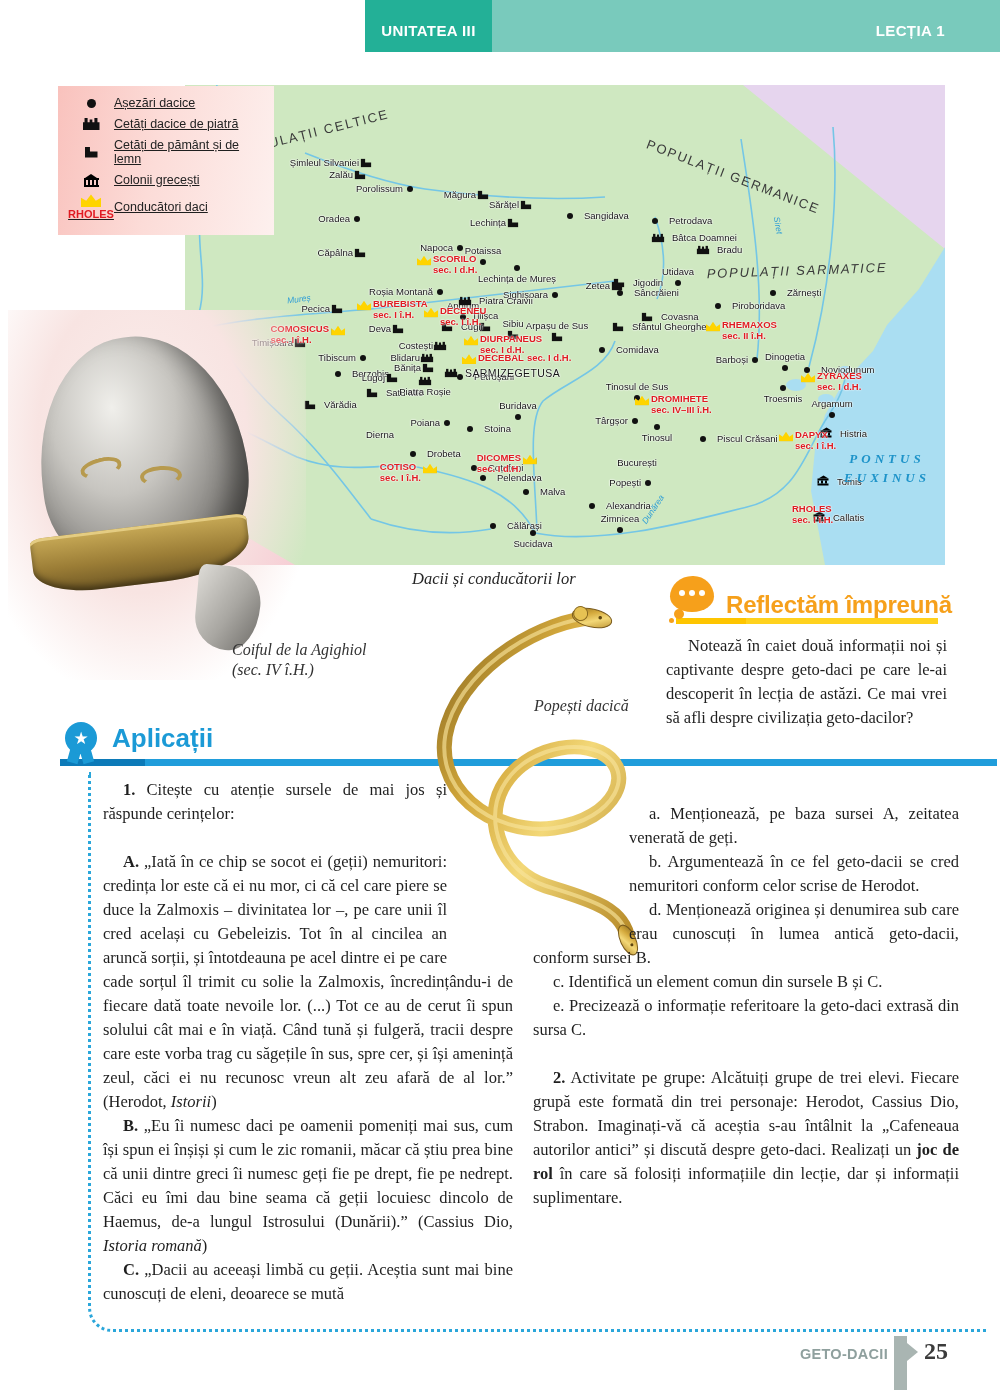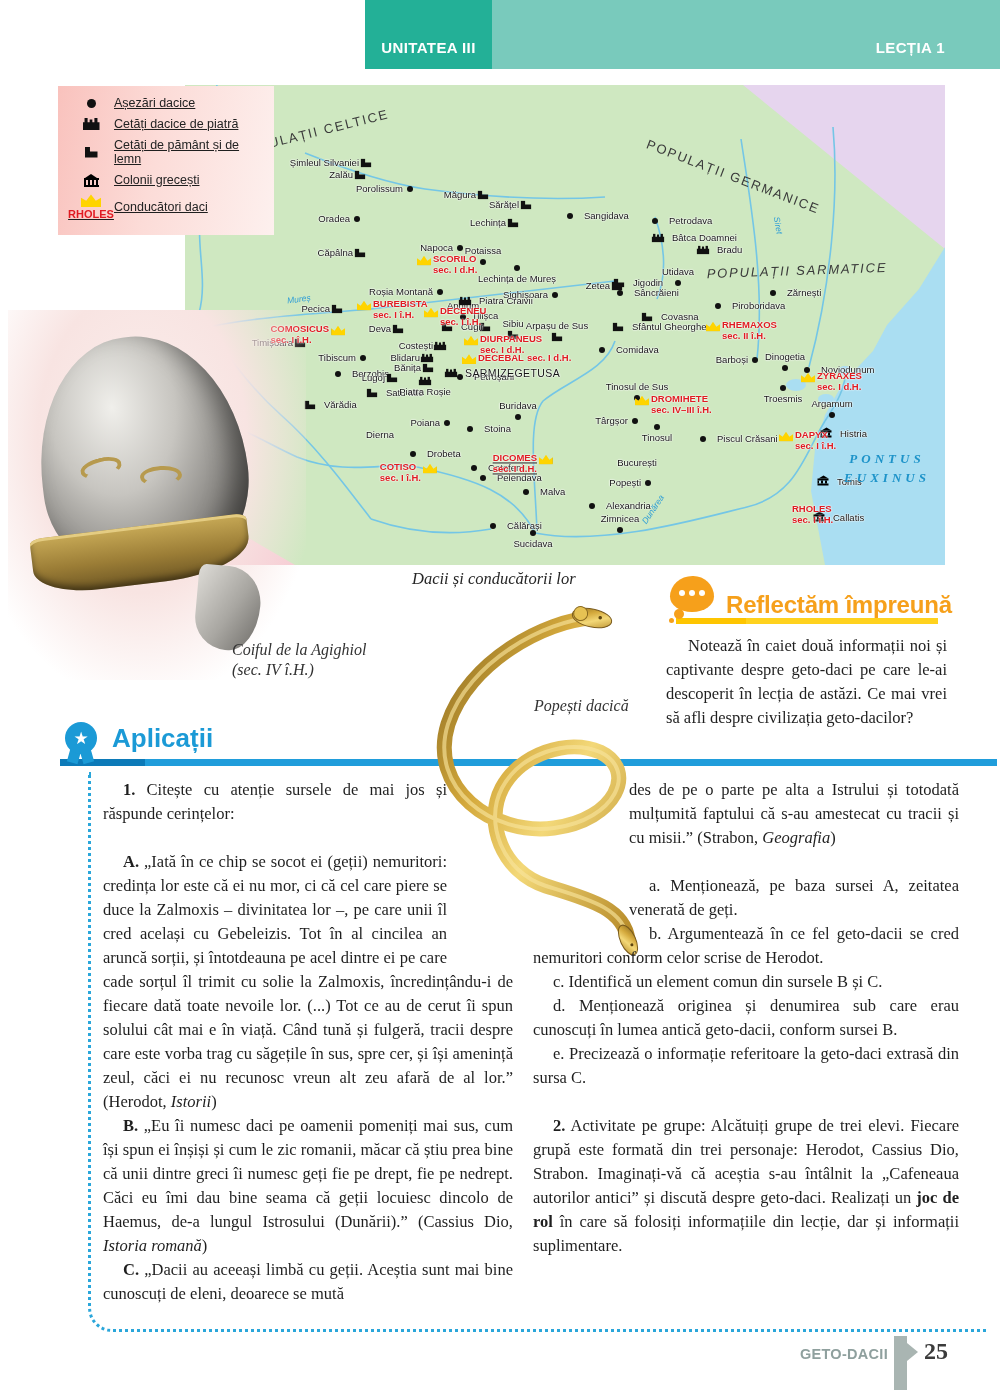--- a/index.html
+++ b/index.html
@@ -1,21 +1,21 @@
 <!DOCTYPE html>
 <html lang="ro"><head>
 <meta charset="utf-8">
 <style>
   * { margin:0; padding:0; box-sizing:border-box; }
   html,body { background:#ffffff; }
   .page { position:relative; width:1000px; height:1390px; background:#fff; overflow:hidden;
           font-family:"Liberation Serif", serif; color:#1f1f1f; }
 
   
-  .hdr { position:absolute; left:365px; top:0; right:0; height:69px; display:flex; }
+  .hdr { position:absolute; left:365px; top:0; right:0; height:52px; display:flex; }
   .hdr-unit { width:127px; background:#23b097; color:#fff; display:flex; align-items:flex-end; justify-content:center;
               font:700 15px/1 "Liberation Sans", sans-serif; letter-spacing:.4px; padding-bottom:14px; }
   .hdr-lesson { flex:1; background:#79cabc; color:#fff; display:flex; align-items:flex-end; justify-content:flex-end;
               font:700 15px/1 "Liberation Sans", sans-serif; letter-spacing:.4px; padding:0 55px 14px 0; }
 
   
   .map { position:absolute; left:185px; top:85px; width:760px; height:480px; background:#cfe8c1; overflow:hidden; }
   .map svg.base { position:absolute; inset:0; }
   .mk { position:absolute; width:0; height:0; }
   .mk .ic { position:absolute; transform:translate(-50%,-50%); display:block; }
@@ -544,21 +544,21 @@
             <span class="rp">sec. IV–III î.H.</span>
           </span>
         </div>
         <div class="ruler c-l" style="left: 594px; top: 357px;">
           <span class="crown"></span>
           <span class="rl">
             <span class="rn">DAPYX</span>
             <span class="rp">sec. I î.H.</span>
           </span>
         </div>
-        <div class="ruler c-r" style="left: 368px; top: 380px; text-decoration: underline;">
+        <div class="ruler c-r" style="left: 352px; top: 380px;">
           <span class="rl">
             <span class="rn">DICOMES</span>
             <span class="rp">sec. I d.H.</span>
           </span>
           <span class="crown"></span>
         </div>
         <div class="ruler c-r" style="left: 252px; top: 389px;">
           <span class="rl">
             <span class="rn">COTISO</span>
             <span class="rp">sec. I î.H.</span>
@@ -672,27 +672,26 @@
     <div class="cut-r"></div>
     <p class="para"><b>1.</b><span> Citește cu atenție sursele de mai jos și răspunde cerințelor:</span></p>
     <div class="gap24"></div>
     <p class="para"><b>A.</b><span> „Iată în ce chip se socot ei (geții) nemuritori: credința lor este că ei nu mor, ci că cel care piere se duce la Zalmoxis – divinitatea lor –, pe care unii îl cred același cu Gebeleizis. Tot în al cincilea an aruncă sorții, și întotdeauna pe acel dintre ei pe care cade sorțul îl trimit cu solie la Zalmoxis, încredințându-i de fiecare dată toate nevoile lor. (...) Tot ce au de cerut îi spun solului cât mai e în viață. Când tună și fulgeră, tracii despre care este vorba trag cu săgețile în sus, spre cer, și își amenință zeul, căci ei nu recunosc vreun alt zeu afară de al lor.” (Herodot, </span><i>Istorii</i><span>)</span></p>
     <p class="para"><b>B.</b><span> „Eu îi numesc daci pe oamenii pomeniți mai sus, cum își spun ei înșiși și cum le zic romanii, măcar că știu prea bine că unii dintre greci îi numesc geți fie pe drept, fie pe nedrept. Căci eu îmi dau bine seama că geții locuiesc dincolo de Haemus, de-a lungul Istrosului (Dunării).” (Cassius Dio, </span><i>Istoria romană</i><span>)</span></p>
     <p class="para"><b>C.</b><span> „Dacii au aceeași limbă cu geții. Aceștia sunt mai bine cunoscuți de eleni, deoarece se mută</span></p>
   </div>
 
   <div class="colR">
     <div class="cut-l"></div>
-    <p class="para noind"><span>des de pe o parte pe alta a Istrului și totodată mulțumită faptului că s-au amestecat cu tracii și cu misii.” (Strabon, </span><i>Geografia</i><span>)</span></p>
     <div class="gap24"></div>
     <div>
         <p class="para">a. Menționează, pe baza sursei A, zeitatea venerată de geți.</p>
         <p class="para">b. Argumentează în ce fel geto-dacii se cred nemuritori conform celor scrise de Herodot.</p>
+        <p class="para">d. Menționează originea și denumirea sub care erau cunoscuți în lumea antică geto-dacii, conform sursei B.</p>
         <p class="para">c. Identifică un element comun din sursele B și C.</p>
-        <p class="para">d. Menționează originea și denumirea sub care erau cunoscuți în lumea antică geto-dacii, conform sursei B.</p>
         <p class="para">e. Precizează o informație referitoare la geto-daci extrasă din sursa C.</p>
       </div>
     <div class="gap24"></div>
     <p class="para"><b>2.</b><span> Activitate pe grupe: Alcătuiți grupe de trei elevi. Fiecare grupă este formată din trei personaje: Herodot, Cassius Dio, Strabon. Imaginați-vă că aceștia s-au întâlnit la „Cafeneaua autorilor antici” și discută despre geto-daci. Realizați un </span><b>joc de rol</b><span> în care să folosiți informațiile din lecție, dar și informații suplimentare.</span></p>
   </div>
 
   <div class="ft-chap">GETO-DACII</div>
   <div class="ft-bar"></div>
   <div class="ft-tri"></div>
   <div class="ft-num">25</div>

